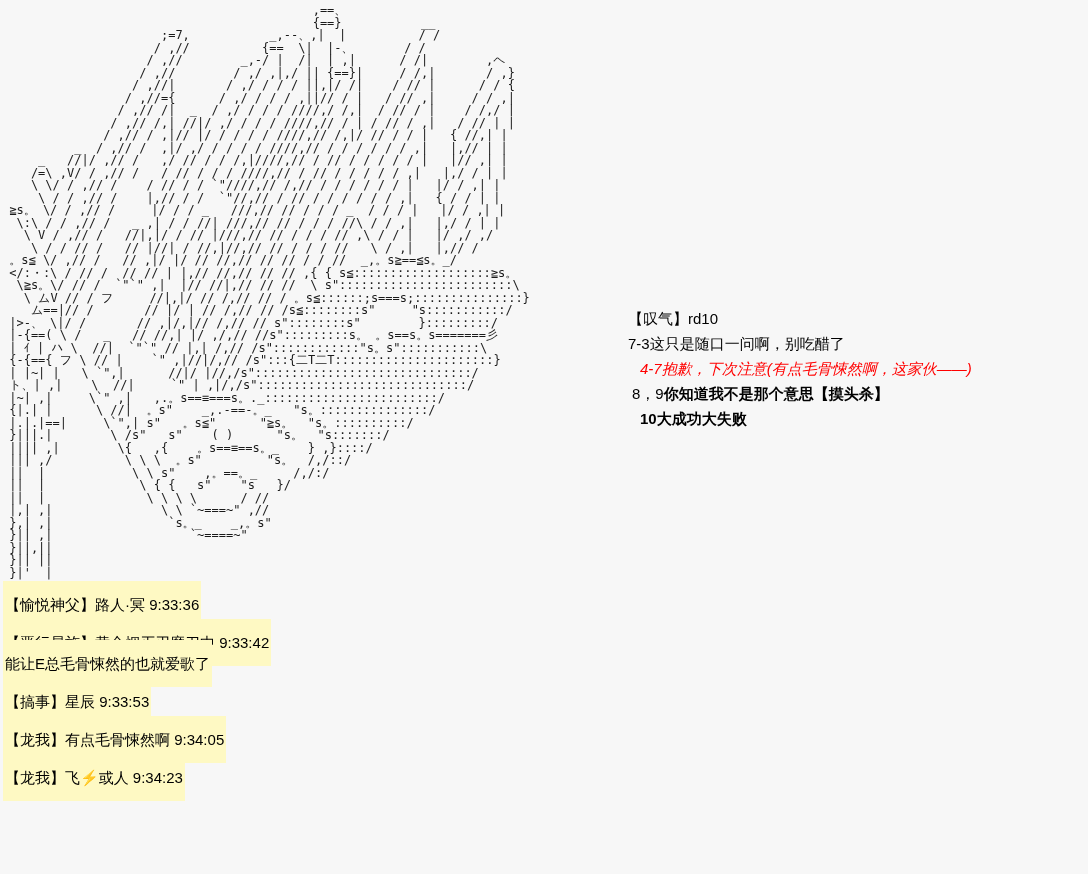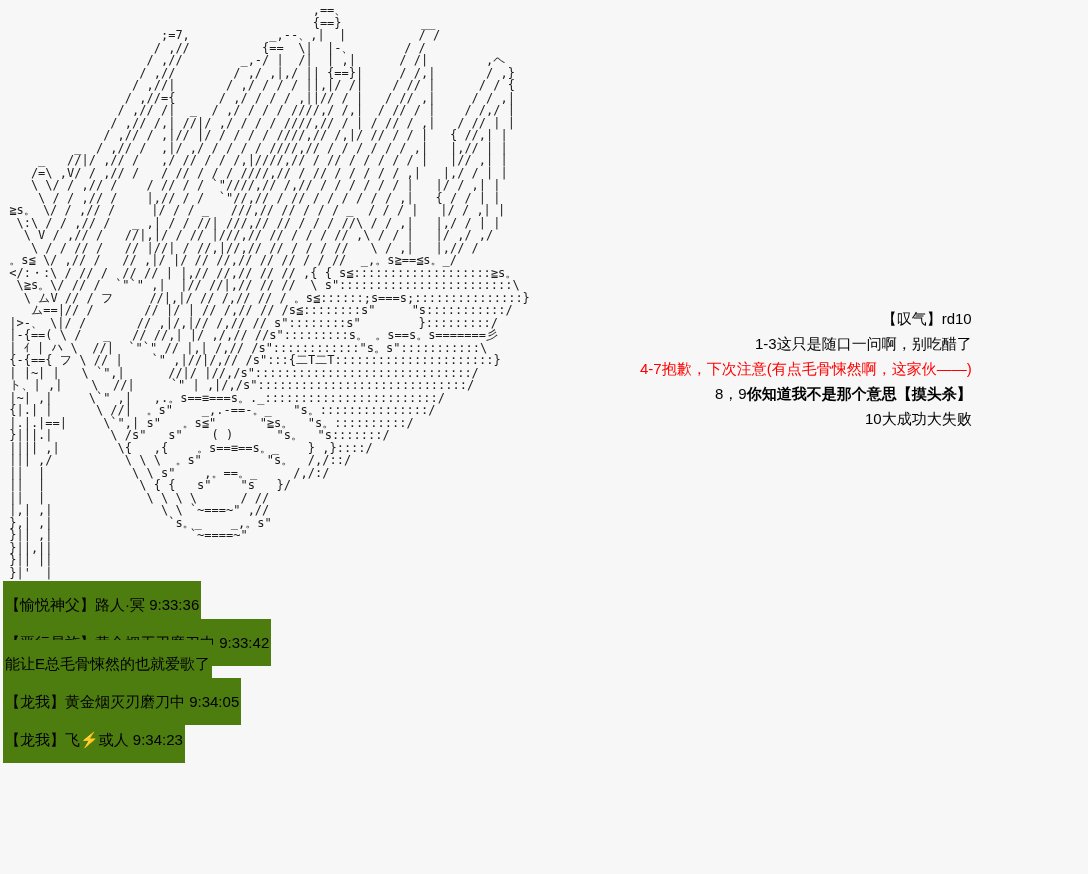--- a/index.html
+++ b/index.html
@@ -20,34 +20,34 @@
     letter-spacing:0;
     color:#1a1a1a;
     white-space:pre;
   }
   .dice-block {
     position:absolute;
     left:628px; top:306px;
     font-size:15px;
     color:#000;
   }
-  .dice-line { line-height:25px; white-space:nowrap;text-align:right; }
-  .dice-line.red { color:#ff0000; padding-left:12px; }
+  .dice-line { line-height:25px; white-space:nowrap; }
+  .dice-line.red { color:#ff0000; padding-left:12px;font-style:italic; }
   .dice-line.indent-sm { padding-left:4px; }
-  .dice-line.indent { padding-left:12px; }
+  .dice-line.indent { padding-left:12px;font-weight:bold; }
   .dice-line b { font-weight:bold;margin-top:29px; }
   .chat {
     position:absolute;
     left:3px; top:594px;
     font-size:15px;
   }
   .chat-message { margin-bottom:17px; }
   .chat-line { line-height:21px; }
   .hl {
-    background:#4d7c0f;
+    background:#fef9c3;
     padding:15px 2px;
   }
   .chat-time { color:#000; }
 </style>
 </head>
 <body>
 
 <pre class="ascii-art">                                           ,==、
                                            {==}           __
                       ;=7,           _,--、,|  |          / /
@@ -90,41 +90,42 @@
  ||  |              \ \ \ \      / //
  |,| ,|               \ \ `~===~" ,//
  },| ,|                `s。_    _,。s"
  }|| ,|                   `~====~"
  }||,||
  }|| ||
  }|'  |</pre>
 
 <div class="dice-block">
   <div class="dice-line">【叹气】rd10</div>
-  <div class="dice-line">1-3这只是随口一问啊，别吃醋了</div>
+  <div class="dice-line">7-3这只是随口一问啊，别吃醋了</div>
   <div class="dice-line red">4-7抱歉，下次注意(有点毛骨悚然啊，这家伙——)</div>
   <div class="dice-line indent-sm"><span>8，9</span><b>你知道我不是那个意思【摸头杀】</b></div>
   <div class="dice-line indent">10大成功大失败</div>
 </div>
 
 <div class="chat">
 
   <div class="chat-message">
     <div class="chat-line"><span class="hl"><span>【愉悦神父】路人·冥</span> <span class="chat-time">9:33:36</span></span></div>
   </div>
 
   <div class="chat-message">
     <div class="chat-line"><span class="hl"><span>【恶行易施】黄金烟灭刃磨刀中</span> <span class="chat-time">9:33:42</span></span></div>
     <div class="chat-line"><span class="hl">能让E总毛骨悚然的也就爱歌了</span></div>
   </div>
 
   <div class="chat-message">
+    <div class="chat-line"><span class="hl"><span>【搞事】星辰</span> <span class="chat-time">9:33:53</span></span></div>
   </div>
 
   <div class="chat-message">
-    <div class="chat-line"><span class="hl"><span>【龙我】黄金烟灭刃磨刀中</span> <span class="chat-time">9:34:05</span></span></div>
+    <div class="chat-line"><span class="hl"><span>【龙我】有点毛骨悚然啊</span> <span class="chat-time">9:34:05</span></span></div>
   </div>
 
   <div class="chat-message">
     <div class="chat-line"><span class="hl"><span>【龙我】飞⚡或人</span> <span class="chat-time">9:34:23</span></span></div>
   </div>
 
 </div>
 
 </body></html>

